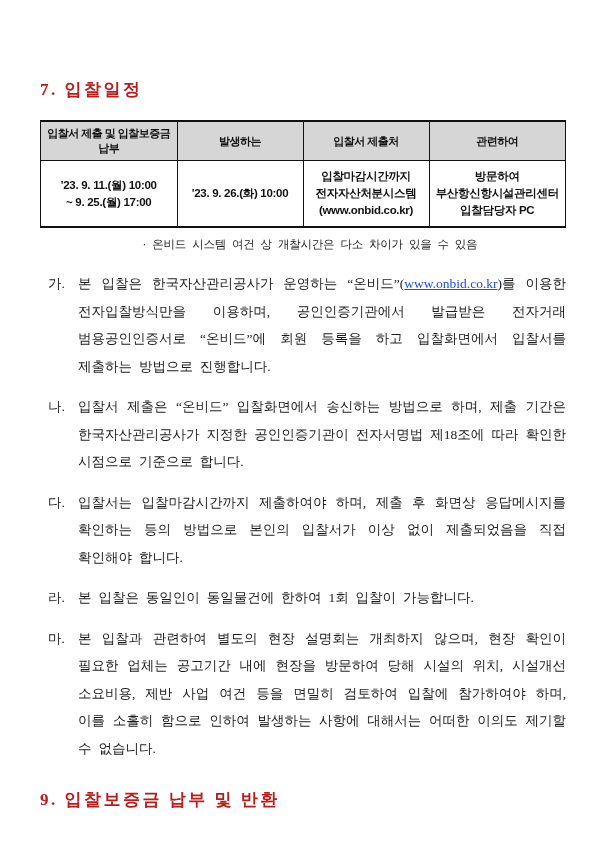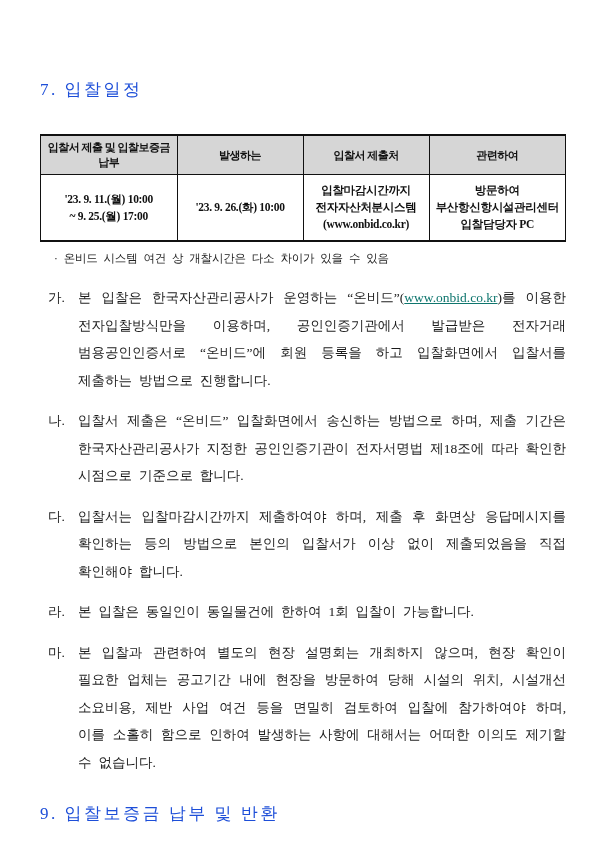--- a/index.html
+++ b/index.html
@@ -13,35 +13,35 @@
     height: 848px;
     background: #ffffff;
     box-sizing: border-box;
     padding: 78px 34px 0 40px;
     font-family: "Liberation Serif", "DejaVu Serif", serif;
     color: #1b1b1b;
     overflow: hidden;
   }
   .section-heading {
     font-size: 17px;
-    font-weight: normal;
+    font-weight: bold;
     letter-spacing: 2.5px;
-    color: #1d4ed8;
+    color: #b91c1c;
   }
   .heading-8 { margin-top: 28px; }
   .heading-9 { margin-top: 26px; }
 
   
   table.schedule {
     width: 100%;
     border-collapse: collapse;
-    margin-top: 33px;
+    margin-top: 19px;
     border-top: 2.5px solid #111111;
     border-bottom: 2.5px solid #111111;
-    font-family: Liberation Serif, serif;
+    font-family: Liberation Sans, sans-serif;
     table-layout: fixed;
   }
   table.schedule th {
     background: #d6d6d6;
     border: 1px solid #111111;
     font-size: 11px;
     font-weight: bold;
     padding: 4px 1px;
     color: #111111;
     letter-spacing: -0.5px;
@@ -64,20 +64,21 @@
   table.schedule .col-4 { width: 26%; }
 
   .table-note {
     margin-top: 9px;
     padding-left: 14px;
     font-family: "Liberation Sans", "DejaVu Sans", sans-serif;
     font-size: 11.5px;
     color: #222222;
     letter-spacing: -0.2px;
     word-spacing: 3px;
+    text-align: center;
   }
   .table-note .bullet { margin-right: 6px; }
 
   .para {
     display: flex;
     margin-top: 13px;
     padding-left: 8px;
     font-size: 13.5px;
     line-height: 27.5px;
     color: #1b1b1b;
@@ -88,21 +89,21 @@
   }
   .para-text {
     flex: 1;
     text-align: justify;
     word-spacing: 3.5px;
     word-break: keep-all;
   }
   .first-para { margin-top: 18px; }
   .link {
     text-decoration: underline;
-    color: #0f766e;
+    color: #1d4ed8;
     cursor: pointer;
   }
 </style>
 </head>
 <body>
 
 <div class="page">
 
   <div class="section-heading">7. 입찰일정</div>
 

